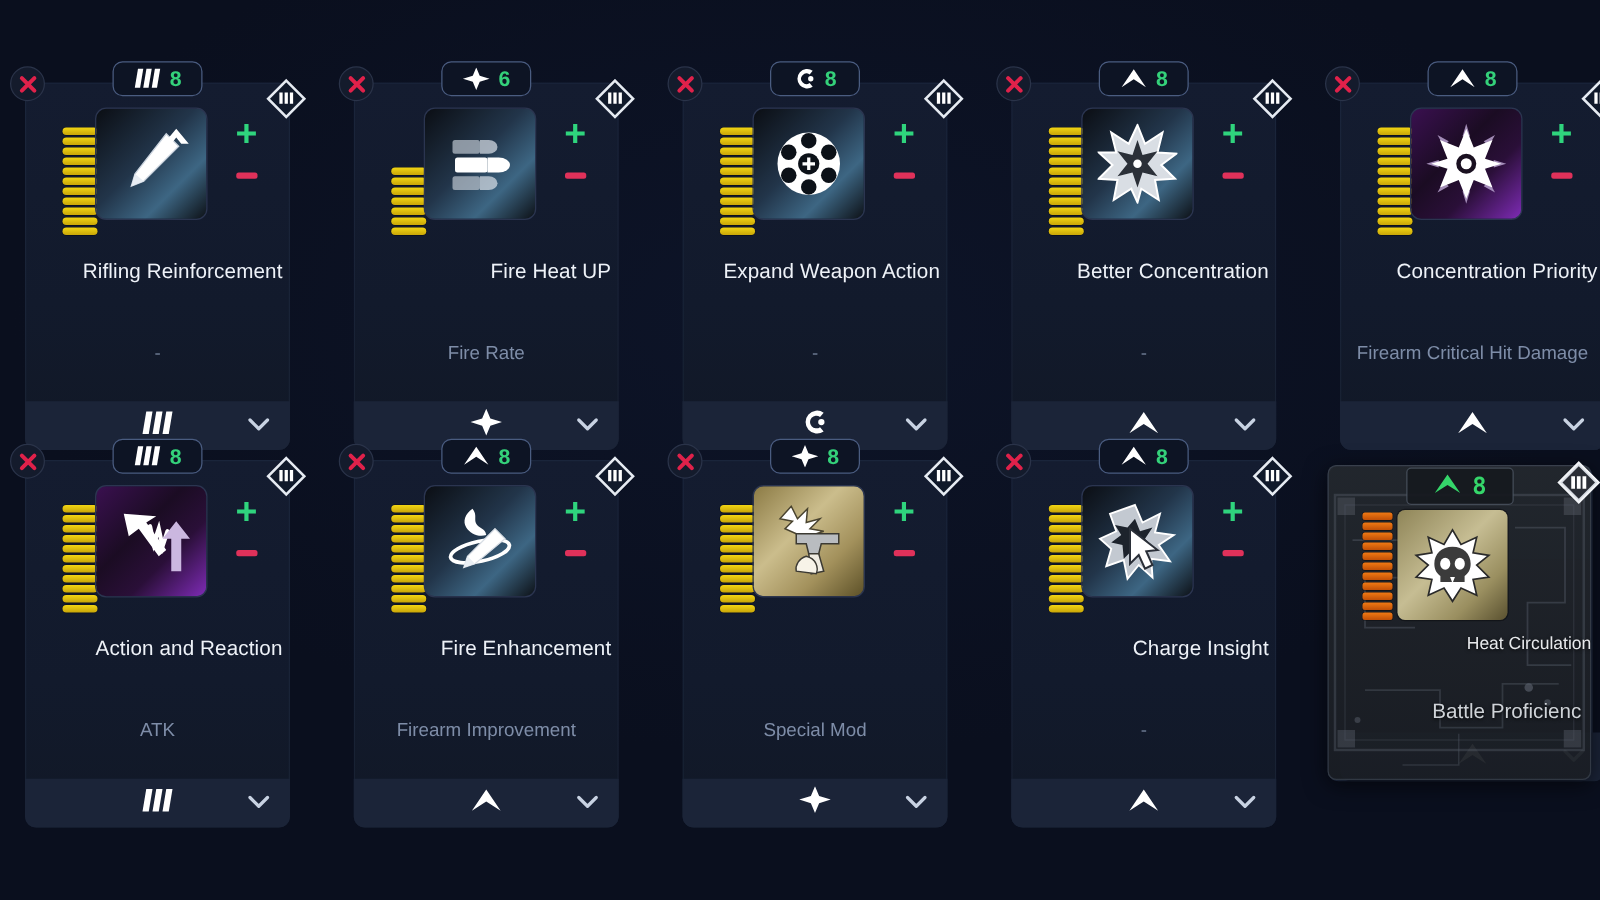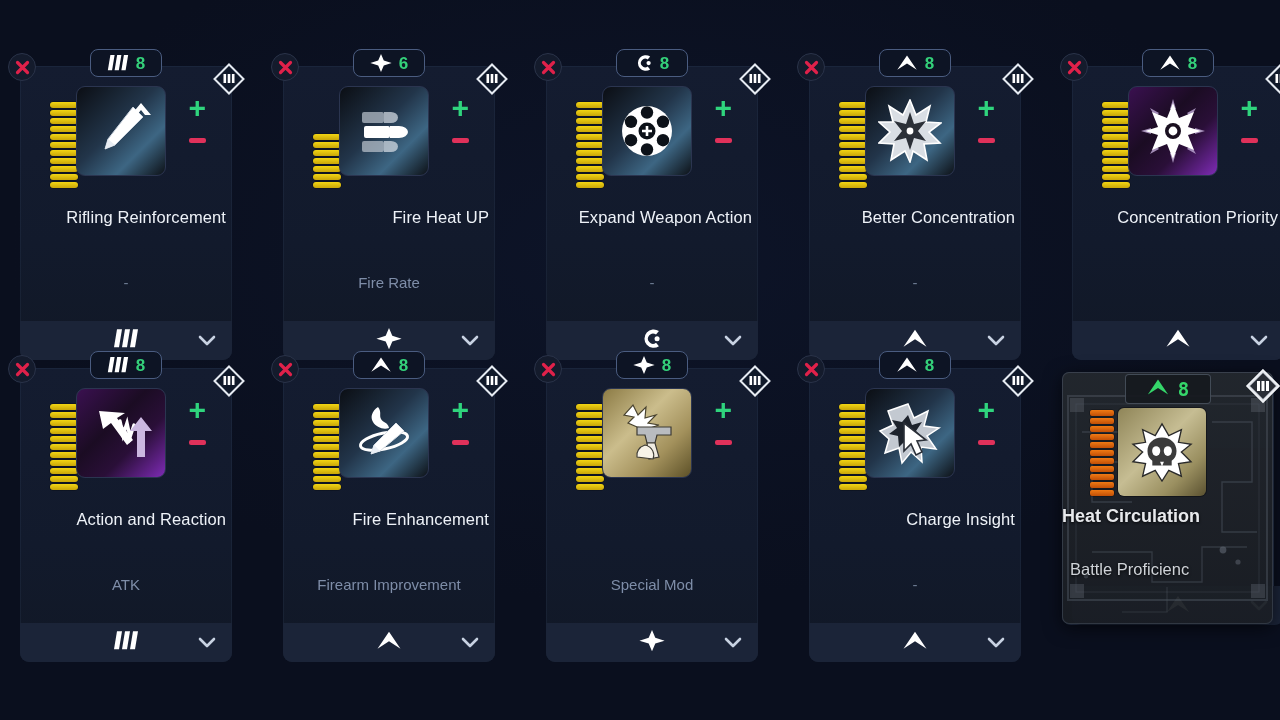--- a/index.html
+++ b/index.html
@@ -221,30 +221,29 @@
     width: 88px; height: 88px;
     border-radius: 6px;
     background: linear-gradient(135deg,#8f8558 0%, #c6bd93 45%, #9a8f60 75%, #5a5130 100%);
     display: flex; align-items: center; justify-content: center;
     box-shadow: 0 0 0 1px rgba(0,0,0,.35);
     z-index: 5;
   }
   .drag-thumb svg { width: 62px; height: 62px; }
   .drag-title {
     position: absolute; left: 0; right: 0; top: 134px;
-    text-align: left;
+    text-align: right;
     color: #e7e9ec;
-    font-size: 18px;
+    font-size: 14px;
     text-shadow: 0 1px 3px rgba(0,0,0,.85);
     z-index: 6;
-    font-weight: bold;
   }
   .drag-sub {
     position: absolute; left: 8px; right: 8px; top: 188px;
-    text-align: left;
+    text-align: right;
     color: #cfd3d8;
     font-size: 16.5px;
     white-space: nowrap;
     overflow: hidden;
     text-shadow: 0 1px 3px rgba(0,0,0,.85);
     z-index: 6;
   }
   #drag-host-footer {
     position: absolute;
     left: 1072px; top: 586px;
@@ -631,20 +630,21 @@
       </svg>
               </span>
       </div>
       <div class="pm">
         <span class="plus">+</span>
         <span class="minus"></span>
       </div>
     </div>
 
     <div class="card-title">Concentration Priority</div>
+    <div class="card-sub ">Firearm Critical Hit Damage</div>
 
     <div class="card-footer">
       <span><svg width="26" height="20.28" viewBox="0 0 26 20">
                 <path d="M13 1.5 L24.5 18.5 L13 11 L1.5 18.5 Z" fill="#ffffff"></path>
               </svg></span>
       <span class="fchev">
         <svg width="18" height="11" viewBox="0 0 18 11">
                 <path d="M2 2 L9 9 L16 2" stroke="#c8d2e2" stroke-width="2.6" fill="none" stroke-linecap="round" stroke-linejoin="round"></path>
               </svg>
       </span>

